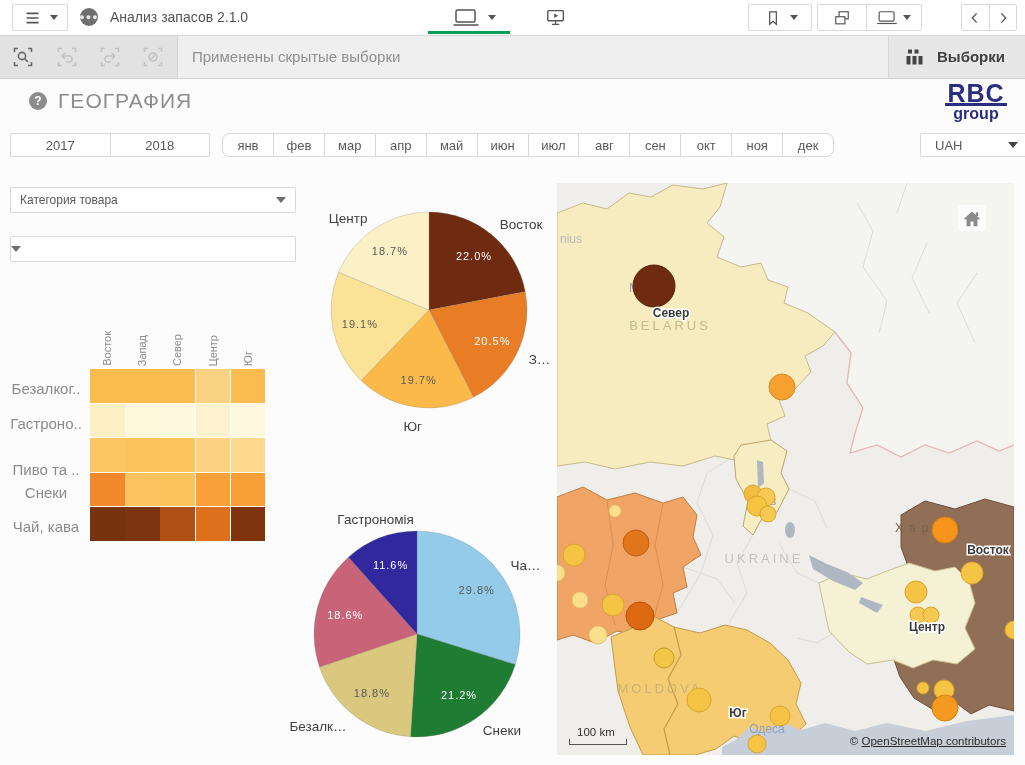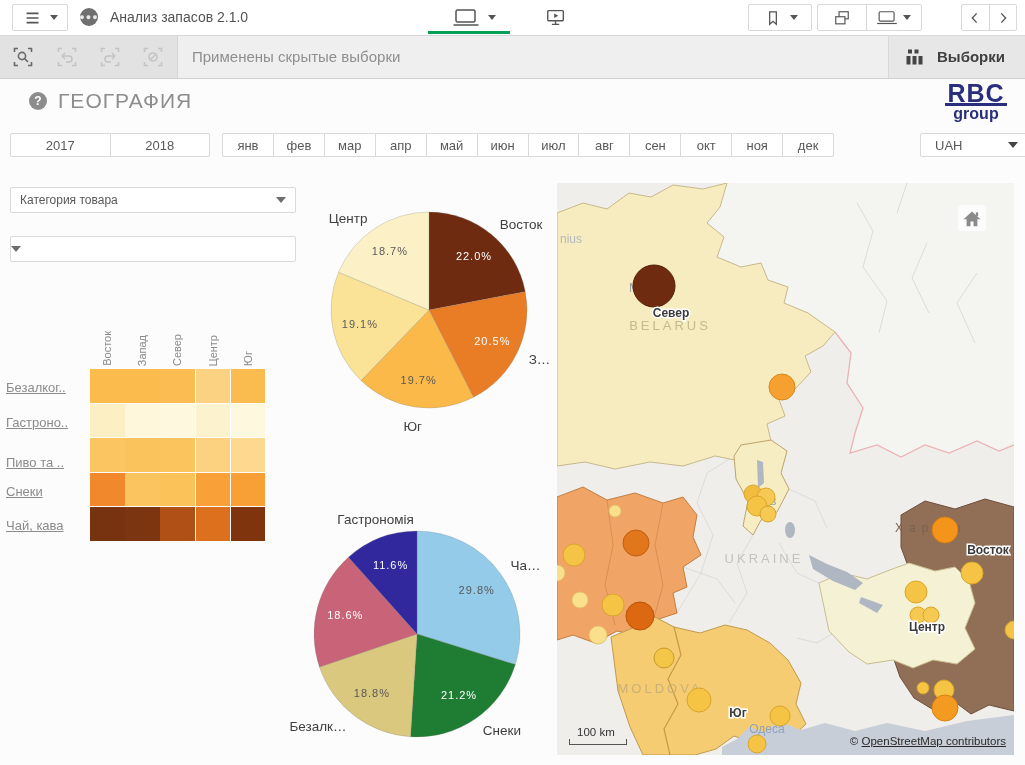--- a/index.html
+++ b/index.html
@@ -41,21 +41,21 @@
   .fcell+.fcell{border-left:1px solid #d9d9d9;}
   .dropdown{position:absolute;height:26px;border:1px solid #d9d9d9;border-radius:2px;background:#fff;box-sizing:border-box;
             display:flex;align-items:center;cursor:pointer;}
   .dropdown .dtext{flex:1;font-size:12px;color:#595959;margin-left:9px;white-space:nowrap;overflow:hidden;}
   .dropdown .dcaret{width:0;height:0;border-left:5px solid transparent;border-right:5px solid transparent;border-top:6px solid #6e6e6e;margin-right:9px;}
   #currency .dtext{font-size:13px;margin-left:14px;}
   #currency .dcaret{border-top-color:#444;}
   
   #hm-cols .hm-col-label{position:absolute;bottom:0;width:14px;writing-mode:vertical-rl;transform:rotate(180deg);
       font-size:11px;color:#8b8b8b;white-space:nowrap;text-align:left;}
-  #hm-rows .hm-row-label{position:absolute;right:0;width:80px;text-align:left;font-size:13px;color:#8b8b8b;white-space:nowrap;text-decoration:underline;}
+  #hm-rows .hm-row-label{position:absolute;right:0;width:80px;text-align:center;font-size:15px;color:#8b8b8b;white-space:nowrap;}
   .hm-cell{position:absolute;width:34.5px;height:33.5px;cursor:pointer;}
   
   .pie-pct{font-size:11px;letter-spacing:1px;font-family:"Liberation Sans",sans-serif;}
   .pie-label{font-size:13.5px;fill:#404040;font-family:"Liberation Sans",sans-serif;}
   
   #map{position:absolute;left:557px;top:183px;width:457px;height:572px;overflow:hidden;cursor:grab;}
   .map-city{font-size:12px;}
   .map-country{font-size:13px;letter-spacing:3px;}
   .map-marker{font-size:12px;font-weight:bold;fill:#3b3b3b;stroke:#ffffff;stroke-width:3px;paint-order:stroke;text-anchor:middle;}
   #map-scale{position:absolute;left:12px;bottom:10px;color:#333;}
@@ -171,21 +171,21 @@
 <div id="pagetitle">ГЕОГРАФИЯ</div>
 <div id="rbclogo">
   <div class="l1">RBC</div>
   <div class="l2">group</div>
 </div>
 
 <div id="years-box" class="listbox" style="left:10px;width:200px;">
     <div class="fcell">2017</div>
     <div class="fcell">2018</div>
   </div>
-<div id="months-box" class="listbox" style="left:222px;width:612px;">
+<div id="months-box" class="listbox" style="left:222px;width:612px;border-radius:8px;">
     <div class="fcell">янв</div>
     <div class="fcell">фев</div>
     <div class="fcell">мар</div>
     <div class="fcell">апр</div>
     <div class="fcell">май</div>
     <div class="fcell">июн</div>
     <div class="fcell">июл</div>
     <div class="fcell">авг</div>
     <div class="fcell">сен</div>
     <div class="fcell">окт</div>
@@ -208,21 +208,21 @@
 <div id="hm-cols" class="abs" style="left:90px;top:322px;width:176px;height:44px;">
     <div class="hm-col-label" style="left: 11px;">Восток</div>
     <div class="hm-col-label" style="left: 46.2px;">Запад</div>
     <div class="hm-col-label" style="left: 81.4px;">Север</div>
     <div class="hm-col-label" style="left: 116.6px;">Центр</div>
     <div class="hm-col-label" style="left: 151.8px;">Юг</div>
   </div>
 <div id="hm-rows" class="abs" style="left:4px;top:369px;width:82px;height:173px;">
     <div class="hm-row-label" style="top: 11px;">Безалког..</div>
     <div class="hm-row-label" style="top: 45.6px;">Гастроно..</div>
-    <div class="hm-row-label" style="top: 86px;">Пиво та ..</div>
+    <div class="hm-row-label" style="top: 92px;">Пиво та ..</div>
     <div class="hm-row-label" style="top: 114.8px;">Снеки</div>
     <div class="hm-row-label" style="top: 149.4px;">Чай, кава</div>
   </div>
 <div id="hm-grid" class="abs" style="left:90px;top:369px;width:176px;height:173px;">
     <div class="hm-cell" style="left: 0px; top: 0px; background: rgb(251, 187, 77);"></div>
     <div class="hm-cell" style="left: 35.2px; top: 0px; background: rgb(251, 187, 77);"></div>
     <div class="hm-cell" style="left: 70.4px; top: 0px; background: rgb(251, 189, 81);"></div>
     <div class="hm-cell" style="left: 105.6px; top: 0px; background: rgb(251, 210, 130);"></div>
     <div class="hm-cell" style="left: 140.8px; top: 0px; background: rgb(251, 188, 79);"></div>
     <div class="hm-cell" style="left: 0px; top: 34.6px; background: rgb(252, 239, 196);"></div>

